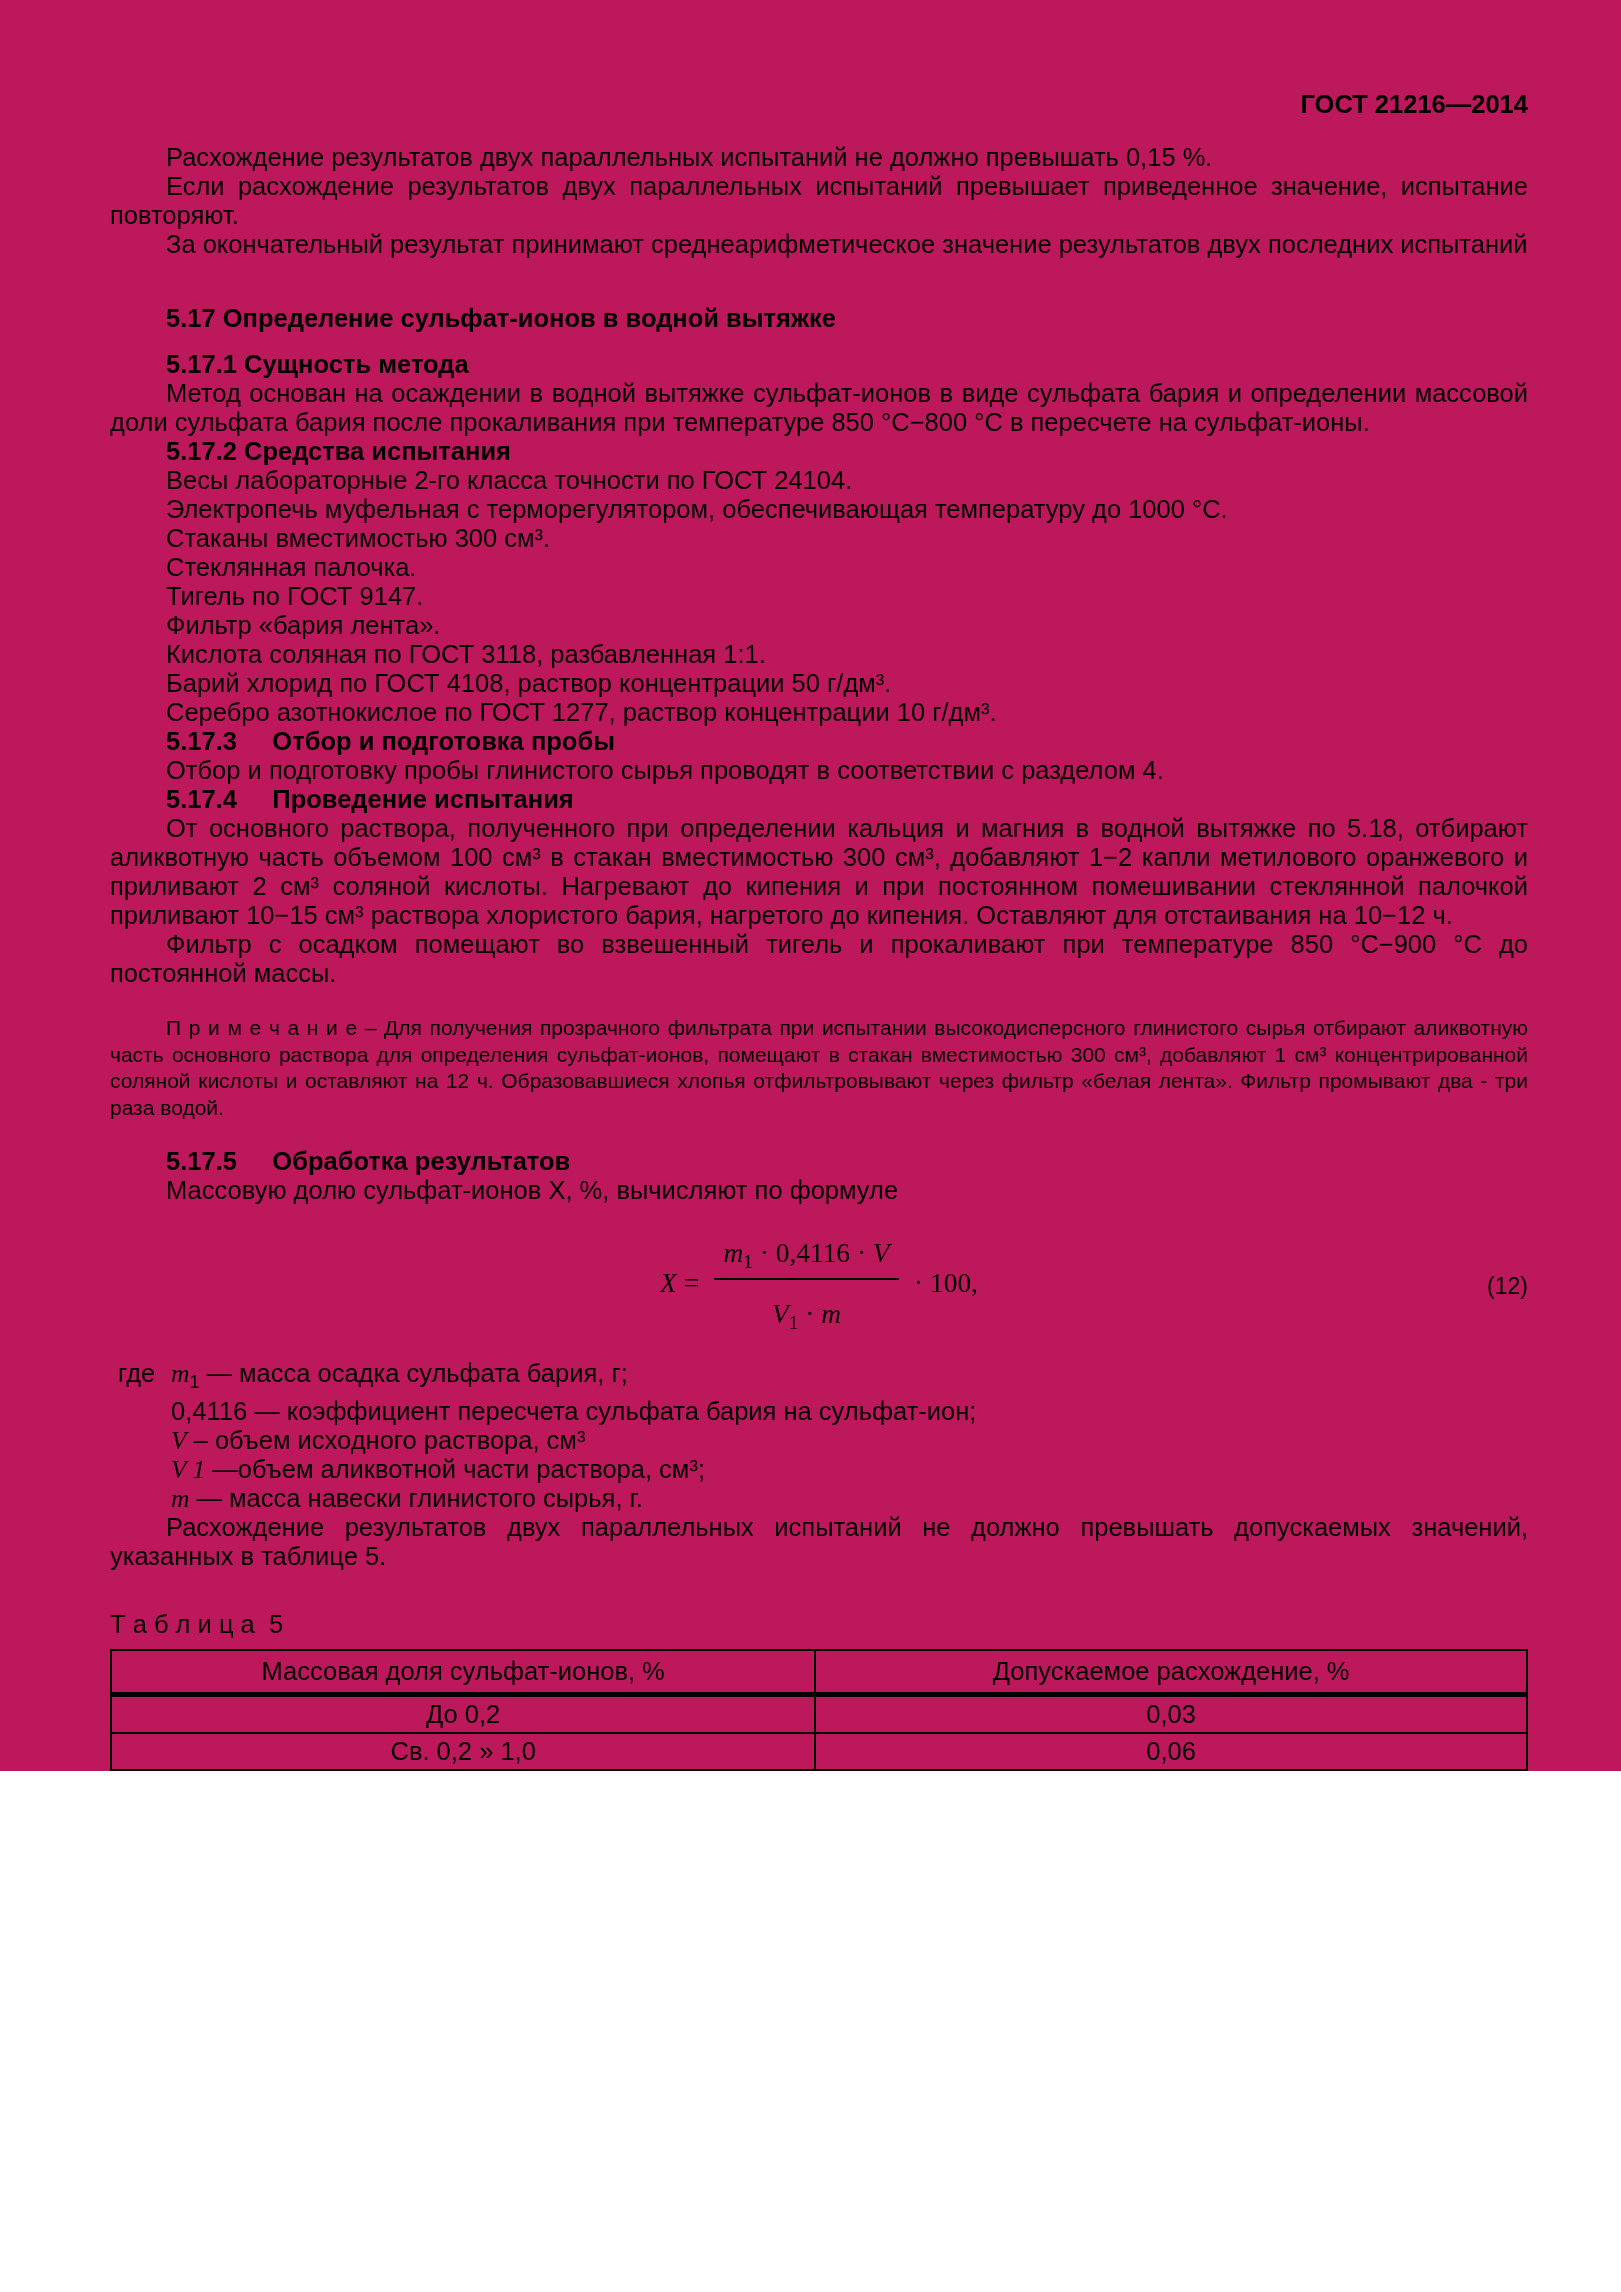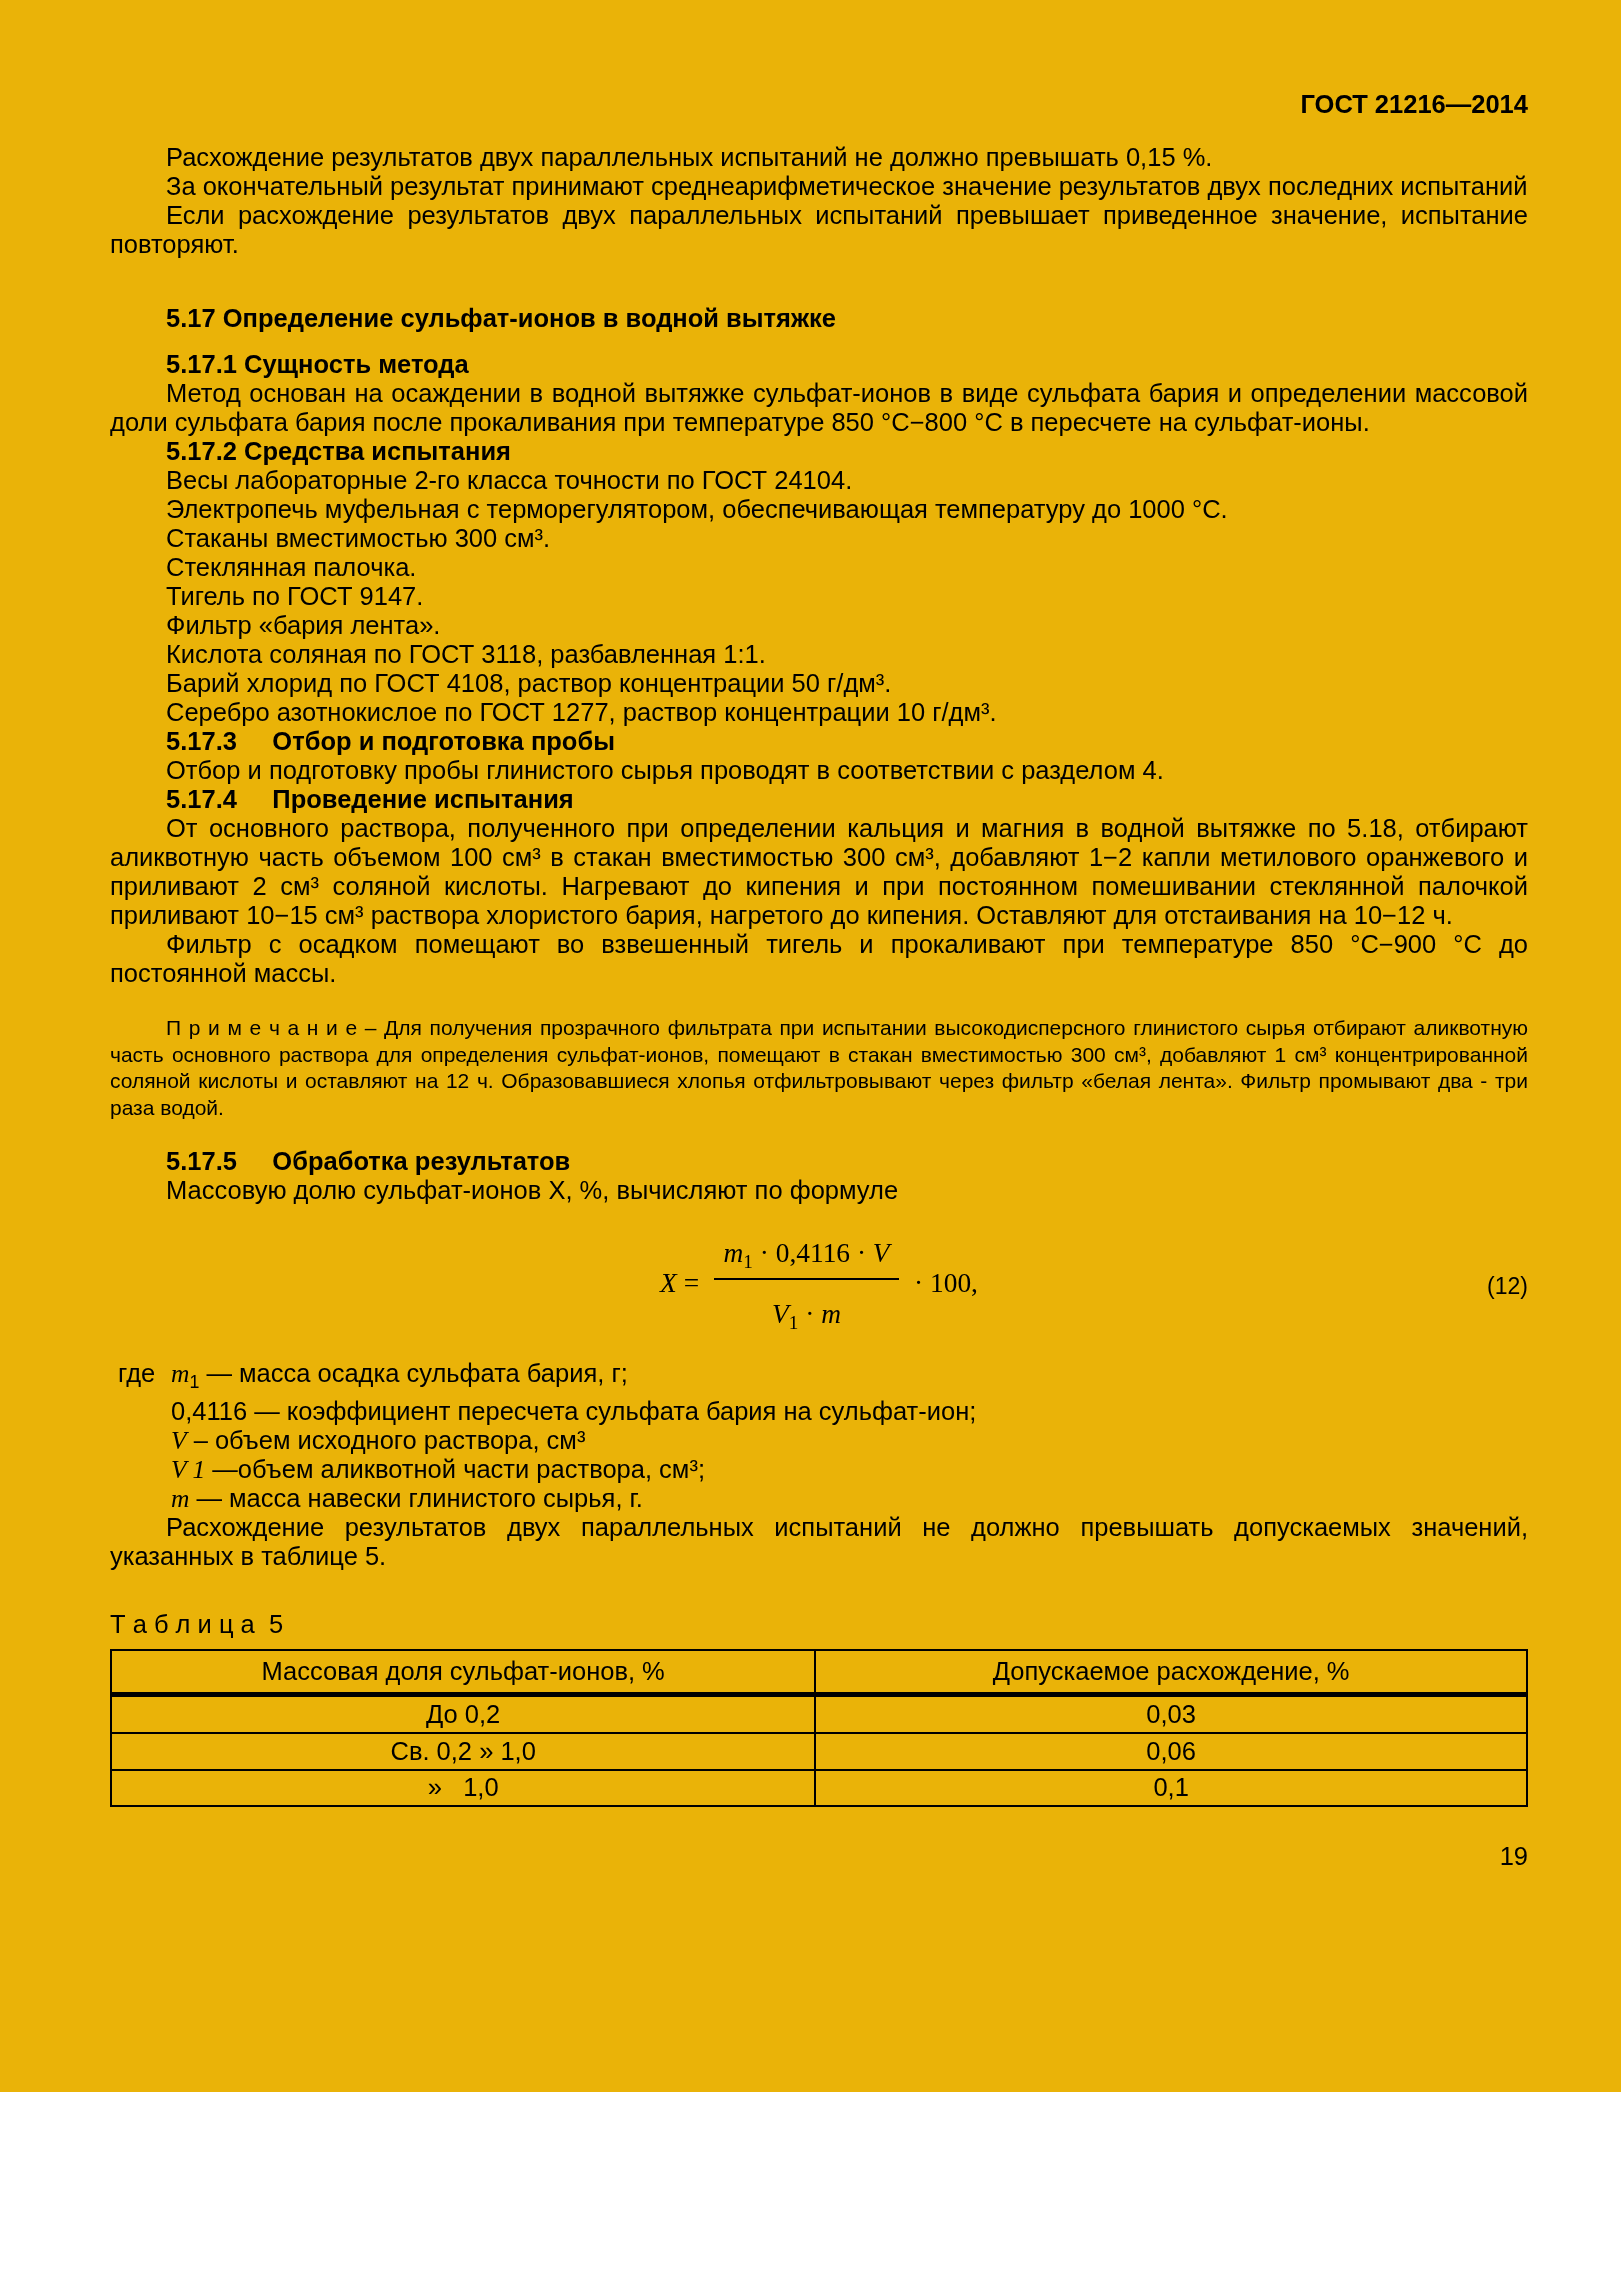--- a/index.html
+++ b/index.html
@@ -1,20 +1,20 @@
 <!DOCTYPE html>
 <html><head>
 <meta charset="utf-8">
 <style>
   html, body { margin: 0; padding: 0; background: #ffffff; }
   .page {
     position: relative;
     width: 1621px;
-    height: 2092px;
-    background: #eab308;
+    height: 1771px;
+    background: #be185d;
     color: #000000;
     font-family: "Liberation Sans", "DejaVu Sans", sans-serif;
     font-size: 25.5px;
     line-height: 29px;
     overflow: hidden;
   }
   .content { padding: 90px 93px 0 110px; }
 
   .doc-code { text-align: right; font-weight: bold; margin-bottom: 23.5px; }
 
@@ -77,22 +77,22 @@
   .page-footer { text-align: right; margin-top: 35px; }
 </style>
 </head>
 <body>
 
 <div class="page">
   <div class="content">
     <div class="doc-code">ГОСТ 21216—2014</div>
     <div>
         <div class="blk p">Расхождение результатов двух параллельных испытаний не должно превышать 0,15 %.</div>
+        <div class="blk p">Если расхождение результатов двух параллельных испытаний превышает приведенное значение, испытание повторяют.</div>
         <div class="blk p">За окончательный результат принимают среднеарифметическое значение результатов двух последних испытаний</div>
-        <div class="blk p">Если расхождение результатов двух параллельных испытаний превышает приведенное значение, испытание повторяют.</div>
         <div class="blk h1">5.17 Определение сульфат-ионов в водной вытяжке</div>
         <div class="blk h2">5.17.1 Сущность метода</div>
         <div class="blk p">Метод основан на осаждении в водной вытяжке сульфат-ионов в виде сульфата бария и определении массовой доли сульфата бария после прокаливания при температуре 850 °С−800 °С в пересчете на сульфат-ионы.</div>
         <div class="blk h3">5.17.2 Средства испытания</div>
         <div class="blk p">Весы лабораторные 2-го класса точности по ГОСТ 24104.</div>
         <div class="blk p">Электропечь муфельная с терморегулятором, обеспечивающая температуру до 1000 °С.</div>
         <div class="blk p">Стаканы вместимостью 300 см³.</div>
         <div class="blk p">Стеклянная палочка.</div>
         <div class="blk p">Тигель по ГОСТ 9147.</div>
         <div class="blk p">Фильтр «бария лента».</div>

